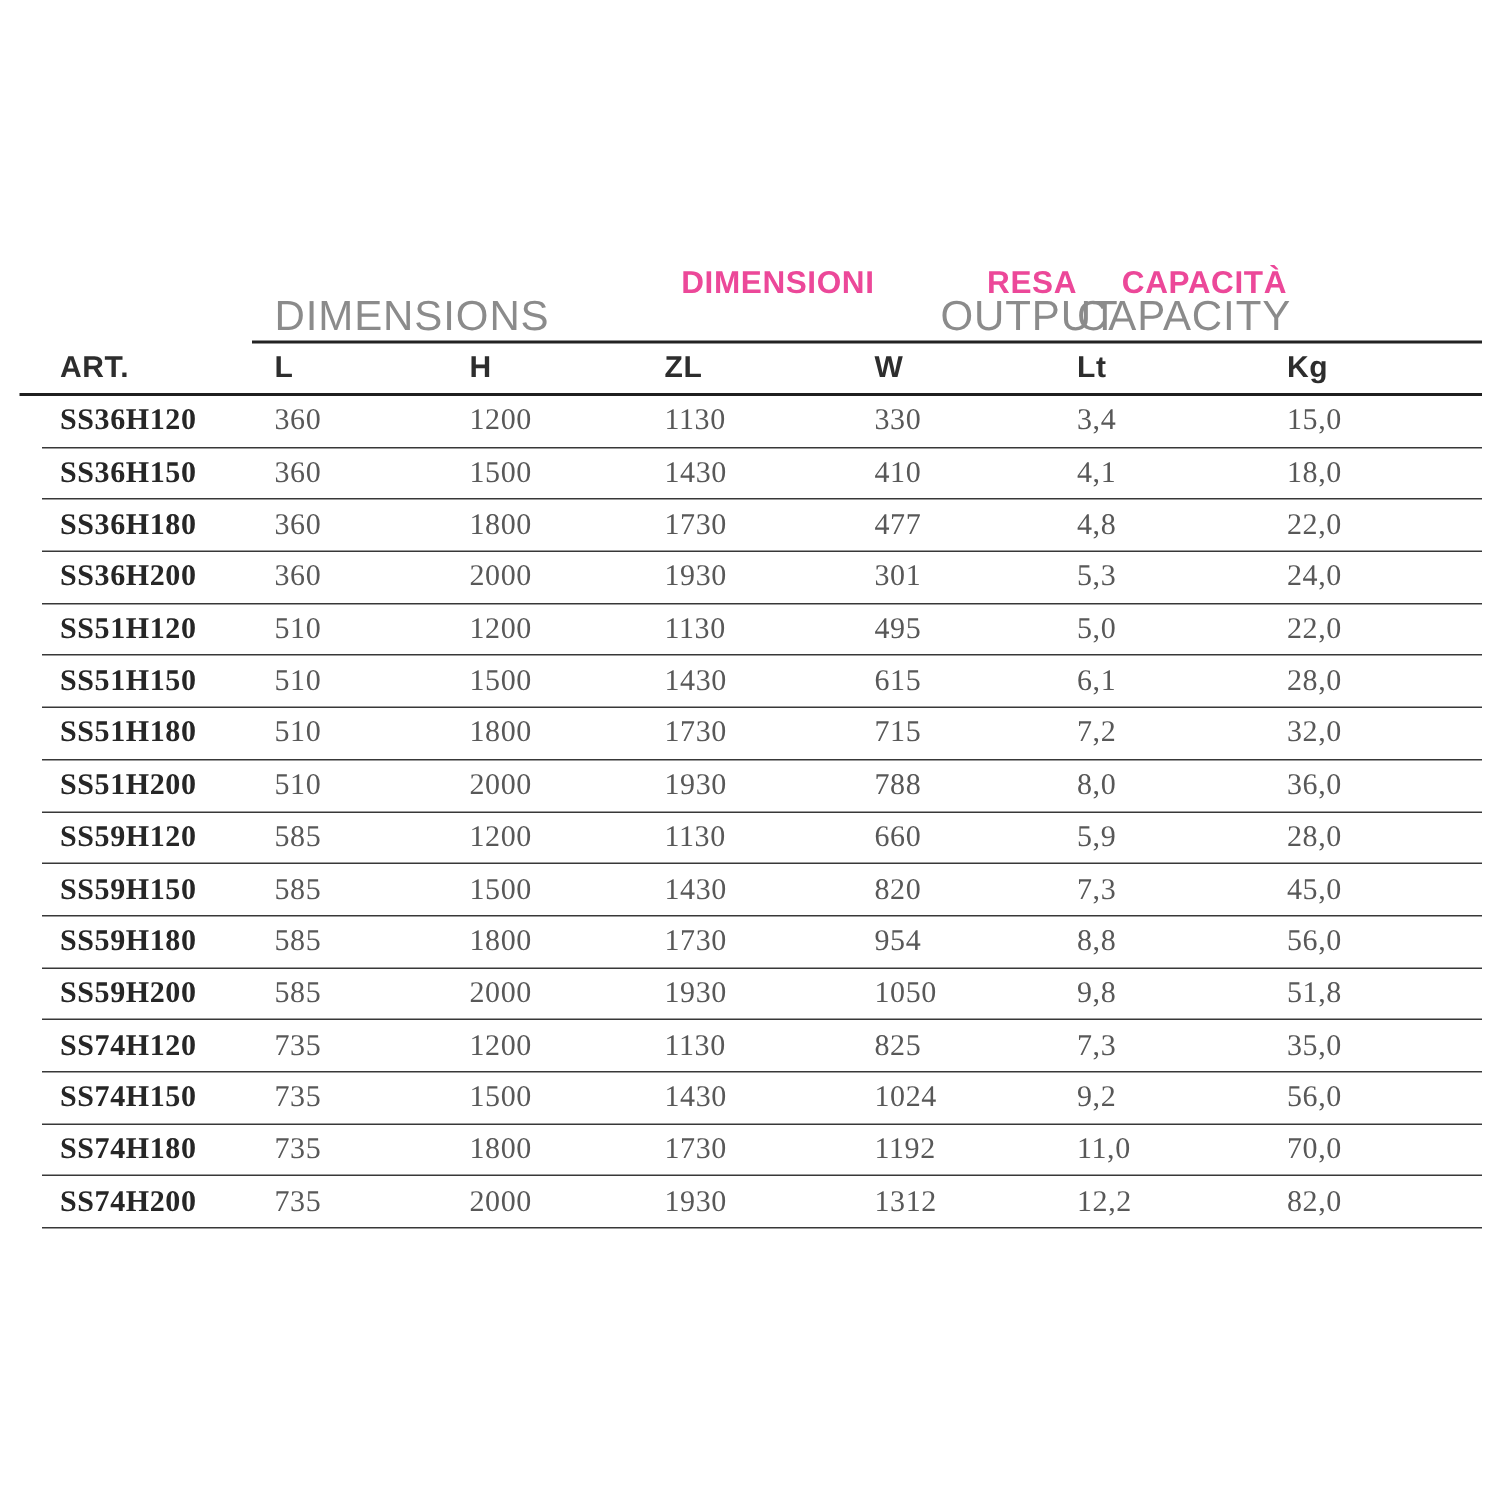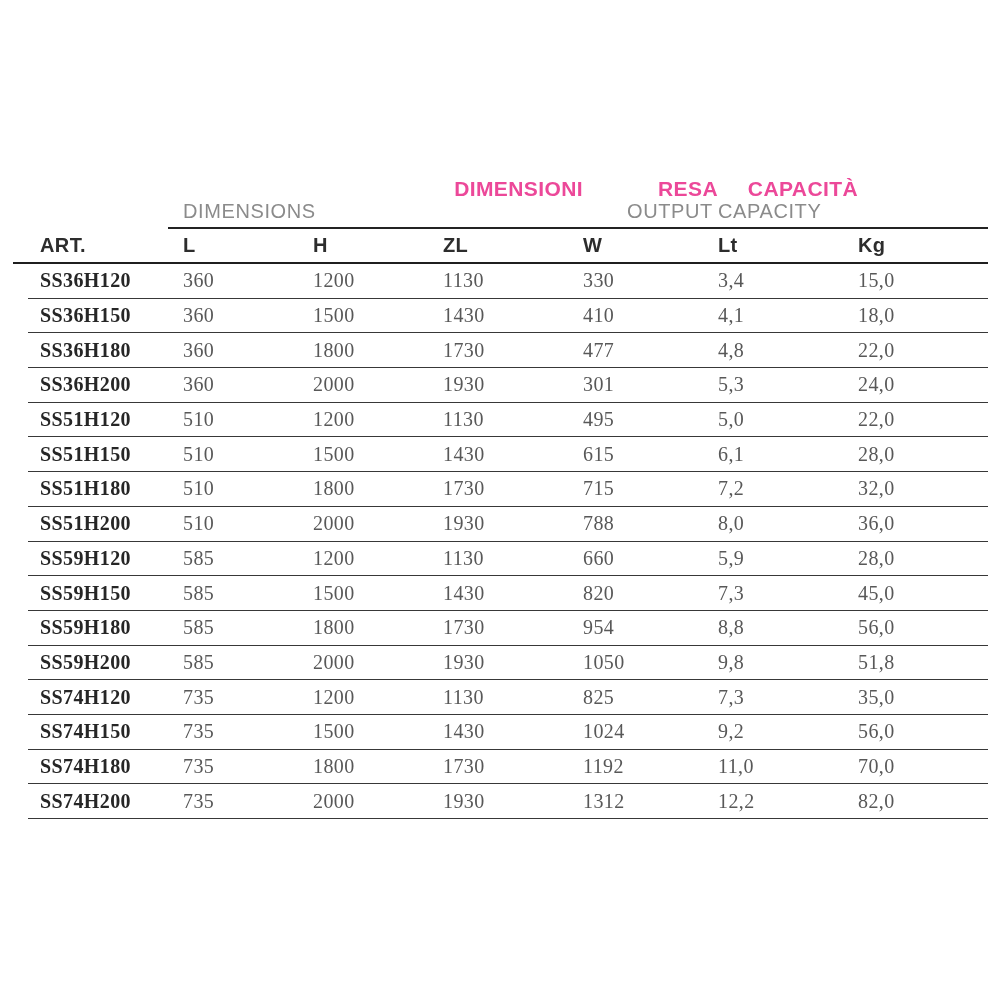--- a/index.html
+++ b/index.html
@@ -36,21 +36,21 @@
   .g-wgt { grid-column: 7; }
   .g-primary {
     font-size: 21px;
     line-height: 23px;
     letter-spacing: 0.4px;
     color: #ec4899;
     font-weight: 600;
     text-align: right;
   }
   .g-secondary {
-    font-size: 20px;
+    font-size: 28px;
     line-height: 22px;
     letter-spacing: 0.6px;
     color: #8b8b8b;
   }
   .group-underline {
     height: 0;
     border-top: 2px solid #232323;
     margin-left: 155px;
   }
   

